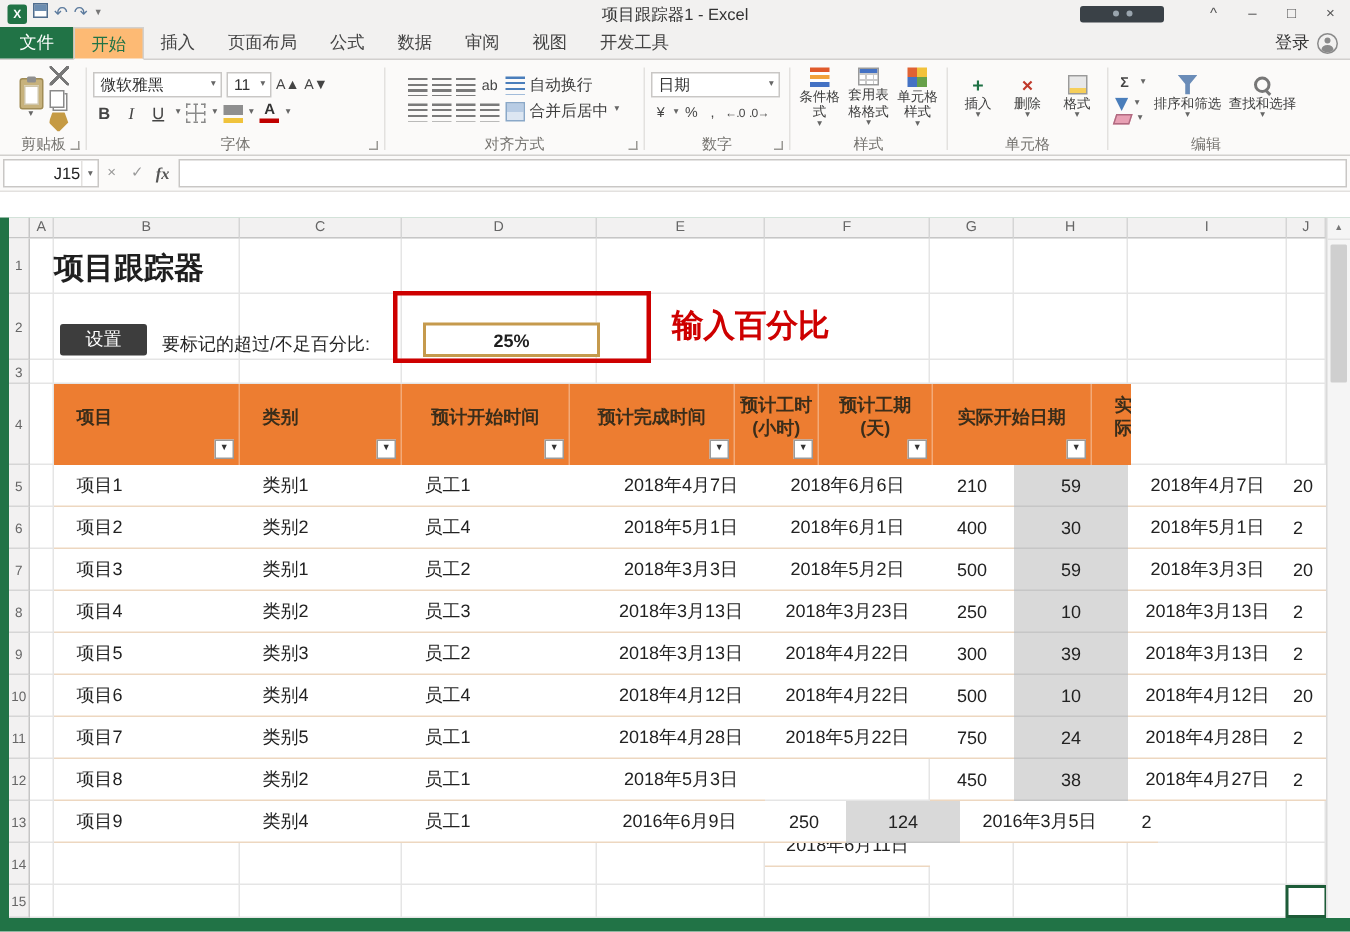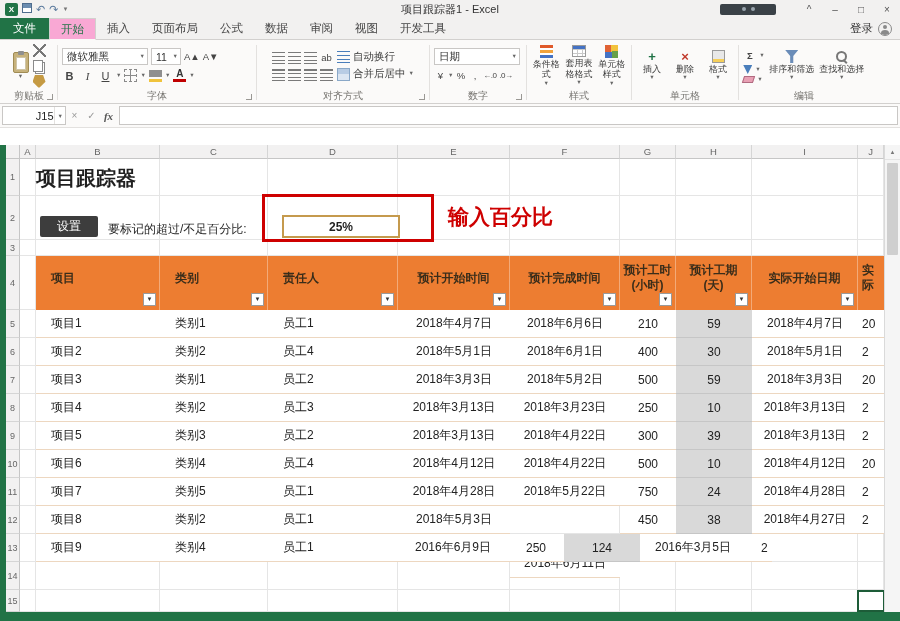--- a/index.html
+++ b/index.html
@@ -16,21 +16,21 @@
 .title{position:absolute;left:0;right:0;text-align:center;font-size:11px;color:#333;pointer-events:none}
 .tbr{position:absolute;right:0;top:0;height:18px;display:flex;align-items:center}
 .recorder{width:56px;height:11px;background:#3a4147;border-radius:2px;margin-right:20px;display:flex;align-items:center;justify-content:center;gap:5px}
 .recorder i{width:4px;height:4px;border-radius:50%;background:#9aa5ae}
 .wbtn{width:26px;height:18px;display:flex;align-items:center;justify-content:center;font-size:10px;color:#555}
 
 .tabrow{height:22px;background:#f2f1f0;display:flex;align-items:stretch;border-bottom:1px solid #d2d0ce;position:relative}
 .rtabs{display:flex;align-items:stretch}
 .rtab{padding:0 11px;font-size:11.5px;color:#444;display:flex;align-items:center}
 .rtab.file{background:var(--green,#217346);color:#fff;padding:0 13px}
-.rtab.active{background:#f9a8d4;border:1px solid #d2d0ce;border-bottom:1px solid #fbfaf9;color:var(--green,#217346);margin-bottom:-1px}
+.rtab.active{background:#fdba74;border:1px solid #d2d0ce;border-bottom:1px solid #fbfaf9;color:var(--green,#217346);margin-bottom:-1px}
 .signin{margin-left:auto;display:flex;align-items:center;gap:5px;font-size:11.5px;color:#333;padding-right:8px}
 .ic-user{position:relative;width:14px;height:14px;border-radius:50%;border:1px solid #8a8a8a;overflow:hidden;display:inline-block}
 .ic-user .h{position:absolute;left:4px;top:2px;width:4px;height:4px;border-radius:50%;background:#8a8a8a}
 .ic-user .b{position:absolute;left:2px;top:7px;width:8px;height:6px;border-radius:50% 50% 0 0;background:#8a8a8a}
 
 .ribbon{height:64px;background:#fbfaf9;border-bottom:1px solid #d2d0ce;display:flex;align-items:stretch;padding:2px 0 0 2px}
 .rgroup{display:flex;flex-direction:column;overflow:hidden}
 .rgc{flex:1;display:flex;align-items:center;justify-content:center;gap:4px;padding:1px 3px}
 .rgc.col{flex-direction:column;justify-content:center;gap:3px;align-items:flex-start}
 .rgl{height:14px;display:flex;align-items:center;justify-content:center;font-size:10px;color:#767470;position:relative}
@@ -413,24 +413,20 @@
   <div class="red-note">输入百分比</div>
   <div id="table-header">
       <div class="th a-l" style="width: 124px;">
         <div class="th-t">项目</div>
         <div class="filter-btn">▼</div>
       </div>
       <div class="th a-l" style="width: 108px;">
         <div class="th-t">类别</div>
         <div class="filter-btn">▼</div>
       </div>
-      <div class="th a-l" style="width: 130px;">
-        <div class="th-t">责任人</div>
-        <div class="filter-btn">▼</div>
-      </div>
       <div class="th a-c" style="width: 112px;">
         <div class="th-t">预计开始时间</div>
         <div class="filter-btn">▼</div>
       </div>
       <div class="th a-c" style="width: 110px;">
         <div class="th-t">预计完成时间</div>
         <div class="filter-btn">▼</div>
       </div>
       <div class="th a-c" style="width: 56px;">
         <div class="th-t">预计工时

